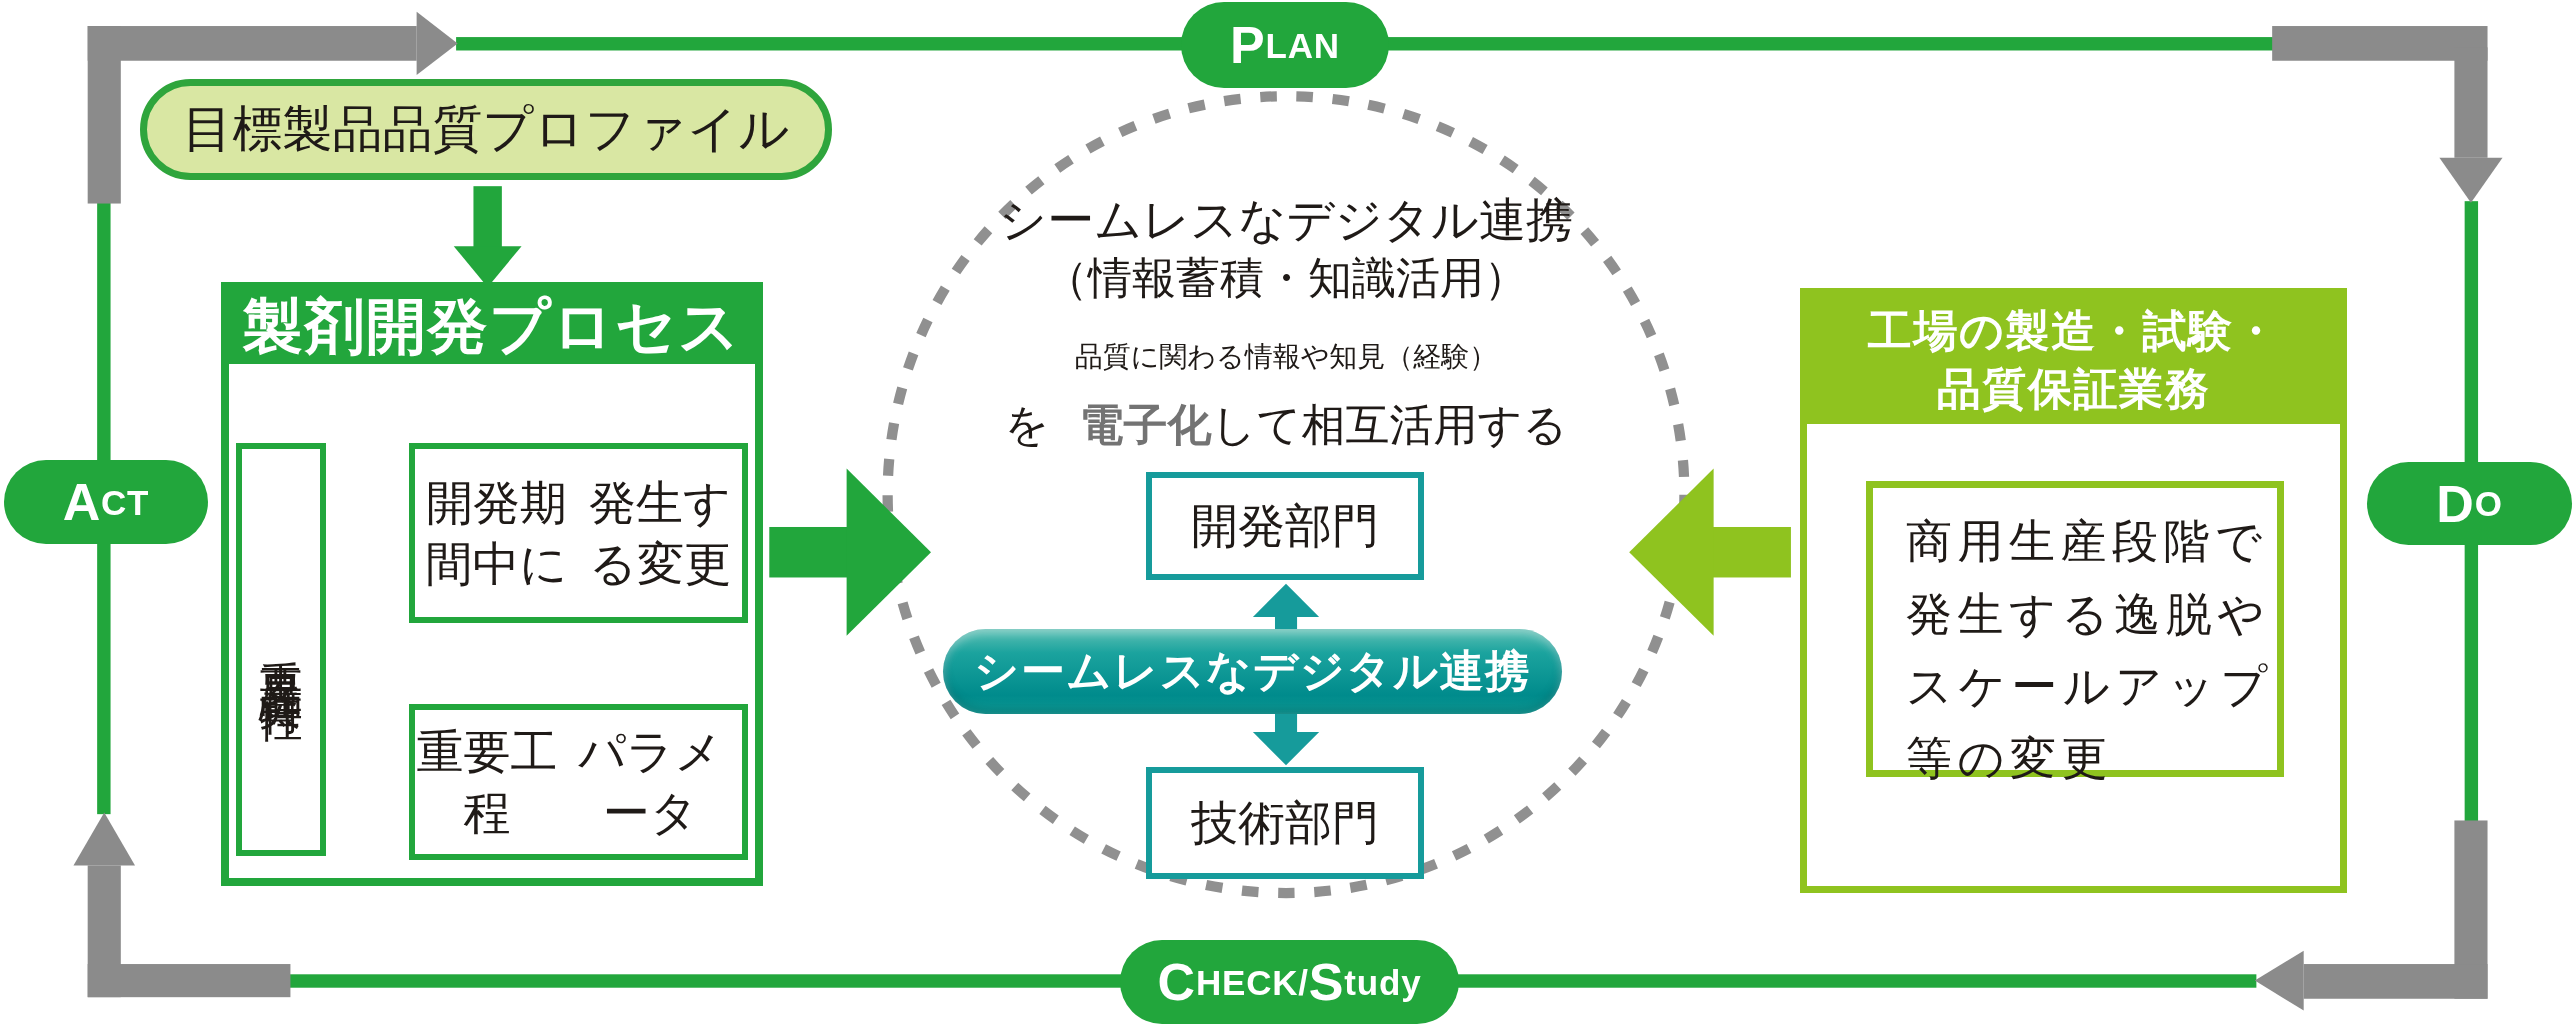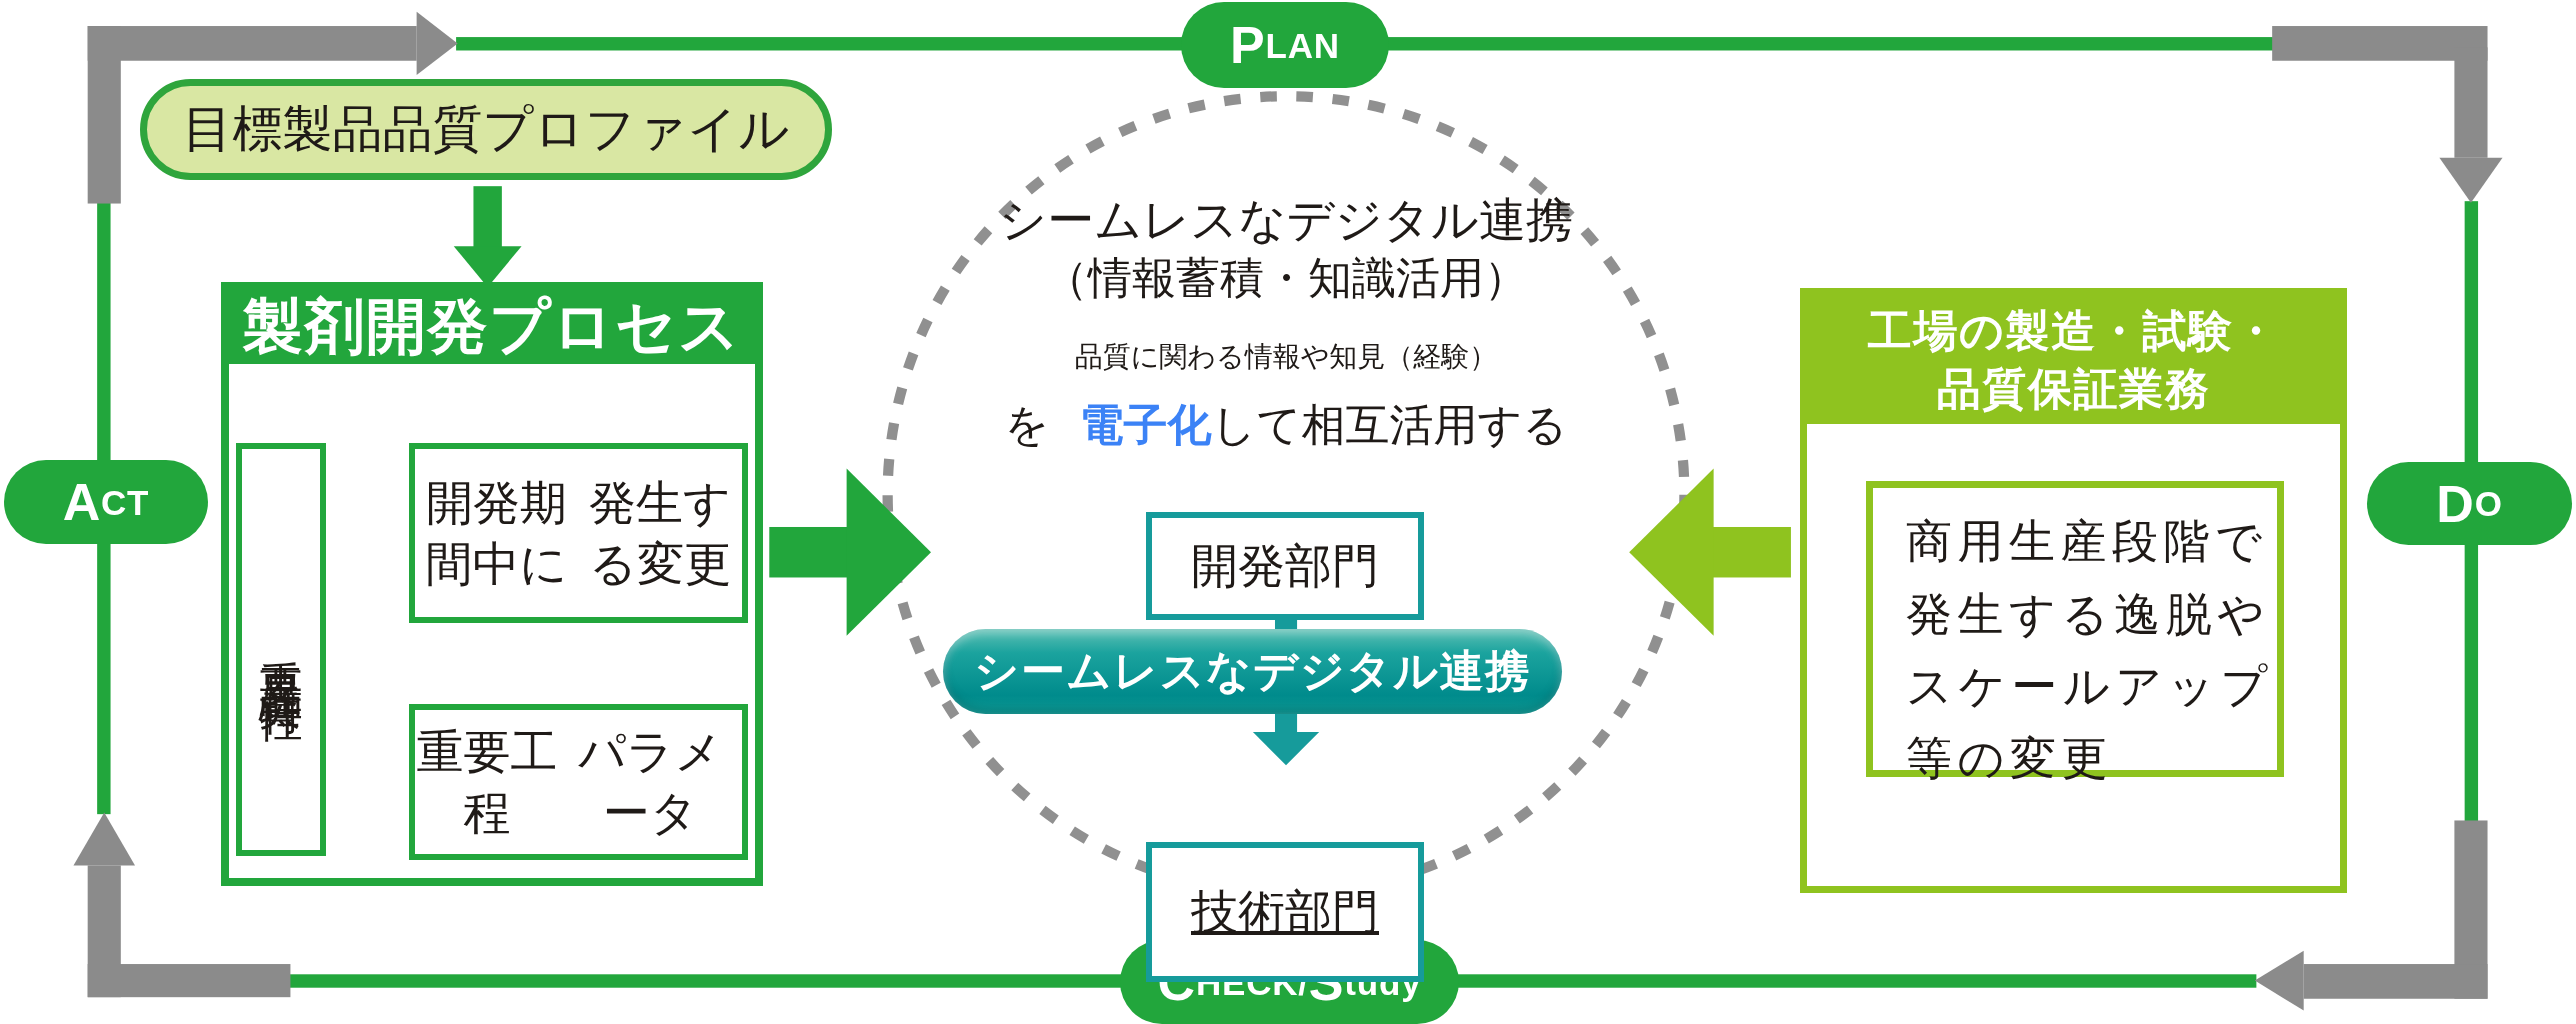--- a/index.html
+++ b/index.html
@@ -37,31 +37,31 @@
   }
   .vtext{
     writing-mode:vertical-rl;text-orientation:upright;
     letter-spacing:8px;font-size:43px;font-weight:500;
     display:flex;align-items:center;justify-content:center;
   }
   
   .tbox{
     background:#fff;border:6.3px solid #169b9b;
     display:flex;align-items:center;justify-content:center;
-    font-size:47px;font-weight:500;margin-top:40px;
+    font-size:47px;font-weight:500;
   }
   .digital-pill{
     border-radius:44px;color:#fff;font-weight:bold;font-size:44px;letter-spacing:1.6px;
     background:linear-gradient(180deg,#5cc0b4 0%,#1ba39e 28%,#008b8c 78%,#0e9a95 100%);
     box-shadow:inset 0 4px 8px rgba(255,255,255,.35), inset 0 -4.7px 9.5px rgba(0,70,70,.28);
     display:flex;align-items:center;justify-content:center;
   }
   
   .ctext{white-space:nowrap;transform:translateX(-50%);text-align:center;font-weight:500;}
-  .em-teal{color:#3b82f6;font-weight:bold;margin-left:30px;}
+  .em-teal{color:#737373;font-weight:bold;margin-left:30px;}
   
   .fact-box{background:#fff;border:7px solid #8fc31f;}
   .fact-head{
     position:absolute;left:0;top:0;right:0;height:129px;background:#8fc31f;
     display:flex;flex-direction:column;align-items:center;justify-content:center;
     color:#fff;font-weight:bold;font-size:44px;line-height:1.3;letter-spacing:1.6px;
   }
   .fact-inner{
     background:#fff;border:7px solid #8fc31f;
     padding:17.4px 0 0 33px;font-size:46px;font-weight:500;line-height:1.57;letter-spacing:5.5px;
@@ -186,21 +186,21 @@
   <div class="ctext abs" style="left:1286px;top:396px;font-size:44px;">
     <span>を</span><span class="em-teal">電子化</span><span>して相互活用する</span>
   </div>
 
   <div class="tbox abs" style="left:1146px;top:472px;width:278px;height:108px;">
     <span>開発部門</span>
   </div>
   <div class="digital-pill abs" style="left:943px;top:629px;width:619px;height:85px;">
     <span>シームレスなデジタル連携</span>
   </div>
-  <div class="tbox abs" style="left:1146px;top:802px;width:278px;height:140px;text-decoration:underline;">
+  <div class="tbox abs" style="left:1146px;top:767px;width:278px;height:112px;">
     <span>技術部門</span>
   </div>
 
   <div class="fact-box abs" style="left:1800px;top:288px;width:547px;height:605px;">
     <div class="fact-head">
       <div>工場の製造・試験・</div>
       <div>品質保証業務</div>
     </div>
   </div>
   <div class="fact-inner abs" style="left:1866px;top:481px;width:418px;height:296px;">

